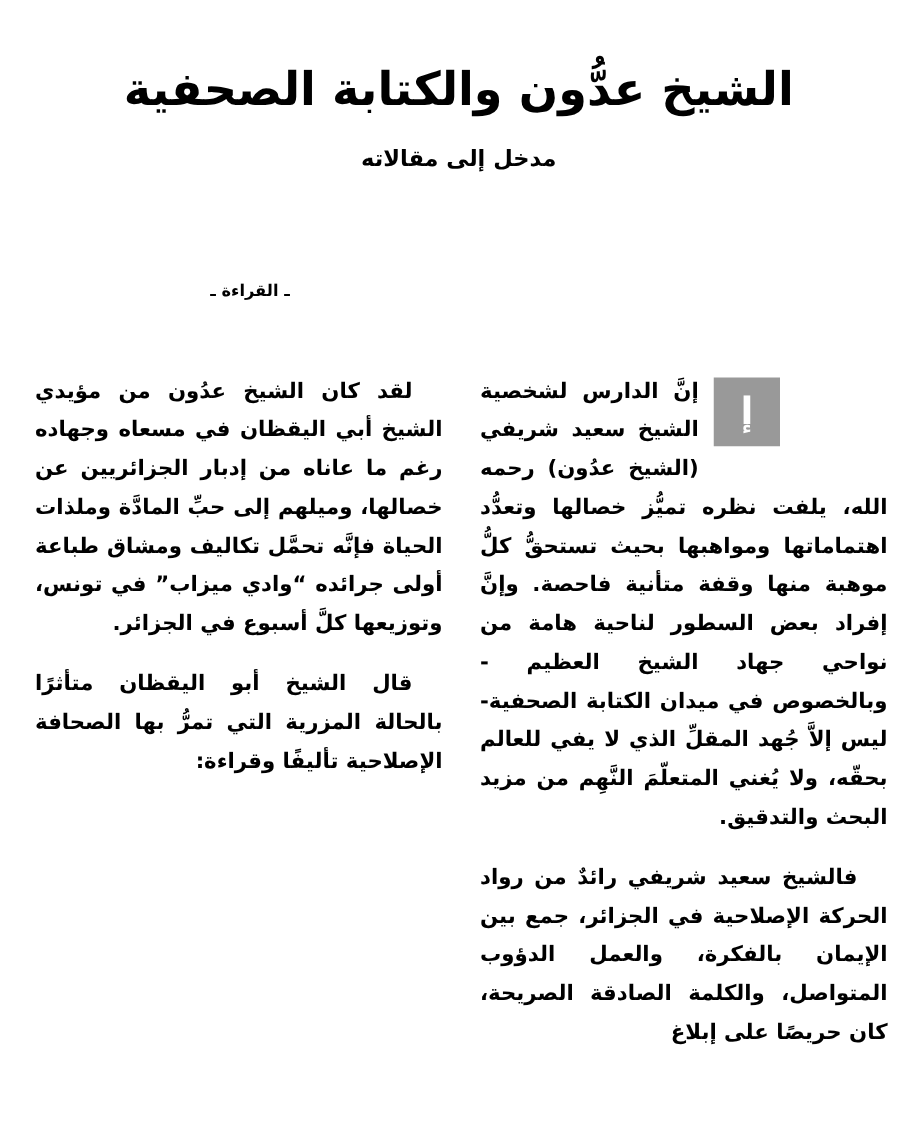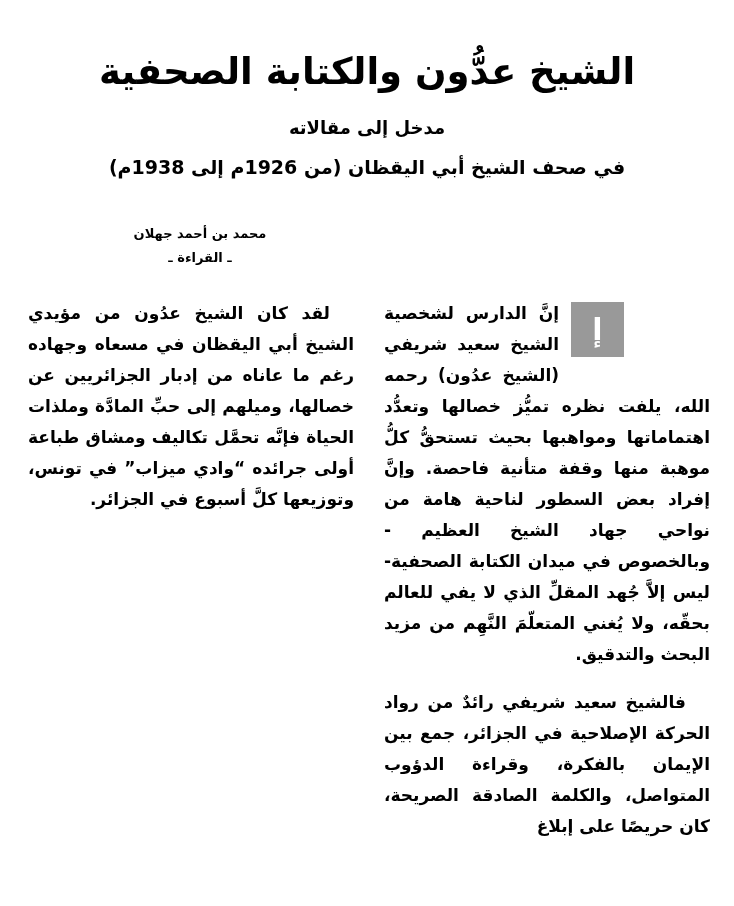--- a/index.html
+++ b/index.html
@@ -75,35 +75,34 @@
   }
 </style>
 </head>
 <body>
 
 <div class="page">
 
   <div class="title-block">
     <h1 class="main-title">الشيخ عدُّون والكتابة الصحفية</h1>
     <div class="subtitle-1">مدخل إلى مقالاته</div>
-    <div class="subtitle-2">في صحف الشيخ أبي اليقظان (من 1926م إلى 1938م)</div>
   </div>
 
   <div class="author-block">
-    <div>محمد بن أحمد جهلان</div>
     <div>ـ القراءة ـ</div>
   </div>
 
   <div class="col col-first">
     <p class="para">
       <span class="dropcap-box">
         <span>إ</span>
       </span>
       <span>إنَّ الدارس لشخصية الشيخ سعيد شريفي (الشيخ عدُون) رحمه الله، يلفت نظره تميُّز خصالها وتعدُّد اهتماماتها ومواهبها بحيث تستحقُّ كلُّ موهبة منها وقفة متأنية فاحصة. وإنَّ إفراد بعض السطور لناحية هامة من نواحي جهاد الشيخ العظيم - وبالخصوص في ميدان الكتابة الصحفية- ليس إلاَّ جُهد المقلِّ الذي لا يفي للعالم بحقّه، ولا يُغني المتعلّمَ النَّهِم من مزيد البحث والتدقيق.</span>
     </p>
-    <p class="para indent">فالشيخ سعيد شريفي رائدٌ من رواد الحركة الإصلاحية في الجزائر، جمع بين الإيمان بالفكرة، وقراءة الدؤوب المتواصل، والكلمة الصادقة الصريحة، كان حريصًا على إبلاغ</p>
+    <p class="para indent">فالشيخ سعيد شريفي رائدٌ من رواد الحركة الإصلاحية في الجزائر، جمع بين الإيمان بالفكرة، والعمل الدؤوب المتواصل، والكلمة الصادقة الصريحة، كان حريصًا على إبلاغ</p>
   </div>
 
   <div class="col col-second">
     <p class="para indent">لقد كان الشيخ عدُون من مؤيدي الشيخ أبي اليقظان في مسعاه وجهاده رغم ما عاناه من إدبار الجزائريين عن خصالها، وميلهم إلى حبِّ المادَّة وملذات الحياة فإنَّه تحمَّل تكاليف ومشاق طباعة أولى جرائده “وادي ميزاب” في تونس، وتوزيعها كلَّ أسبوع في الجزائر.</p>
+    <p class="para indent">قال الشيخ أبو اليقظان متأثرًا بالحالة المزرية التي تمرُّ بها الصحافة الإصلاحية تأليفًا وقراءة:</p>
   </div>
 
 </div>
 
 </body></html>

